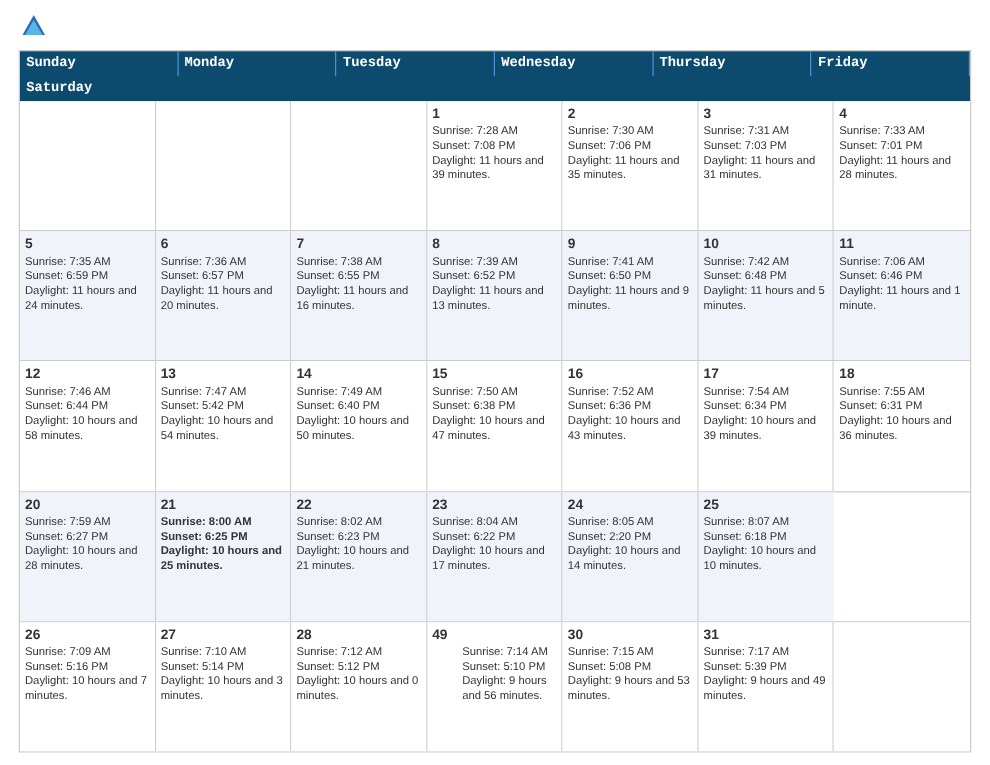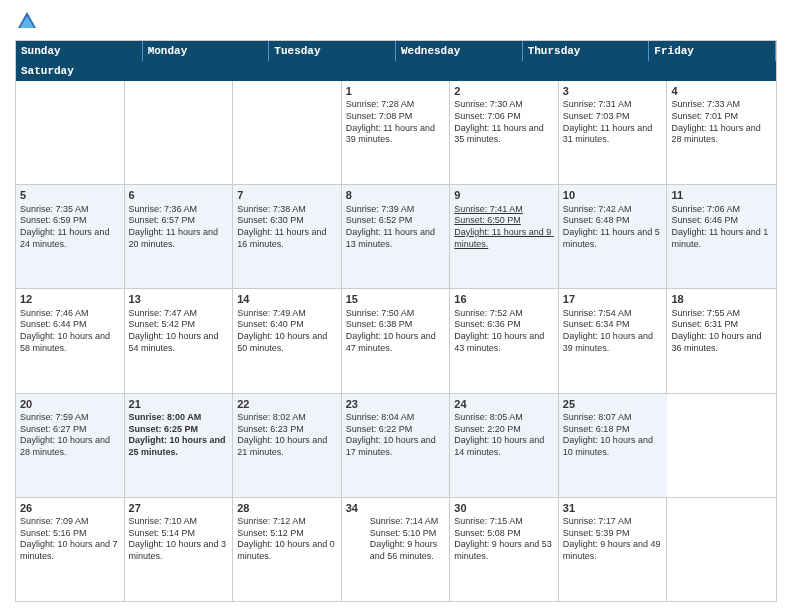--- a/index.html
+++ b/index.html
@@ -177,32 +177,32 @@
           </div>
           <div class="cal-cell alt-row">
             <div class="day-num">6</div>
             <div style="white-space: pre-wrap;">Sunrise: 7:36 AM
 Sunset: 6:57 PM
 Daylight: 11 hours and 20 minutes.</div>
           </div>
           <div class="cal-cell alt-row">
             <div class="day-num">7</div>
             <div style="white-space: pre-wrap;">Sunrise: 7:38 AM
-Sunset: 6:30 PM
+Sunset: 6:55 PM
 Daylight: 11 hours and 16 minutes.</div>
           </div>
           <div class="cal-cell alt-row">
             <div class="day-num">8</div>
             <div style="white-space: pre-wrap;">Sunrise: 7:39 AM
 Sunset: 6:52 PM
 Daylight: 11 hours and 13 minutes.</div>
           </div>
           <div class="cal-cell alt-row">
             <div class="day-num">9</div>
-            <div style="white-space: pre-wrap; text-decoration: underline;">Sunrise: 7:41 AM
+            <div style="white-space: pre-wrap;">Sunrise: 7:41 AM
 Sunset: 6:50 PM
 Daylight: 11 hours and 9 minutes.</div>
           </div>
           <div class="cal-cell alt-row">
             <div class="day-num">10</div>
             <div style="white-space: pre-wrap;">Sunrise: 7:42 AM
 Sunset: 6:48 PM
 Daylight: 11 hours and 5 minutes.</div>
           </div>
           <div class="cal-cell alt-row">
@@ -307,21 +307,21 @@
 Sunset: 5:14 PM
 Daylight: 10 hours and 3 minutes.</div>
           </div>
           <div class="cal-cell">
             <div class="day-num">28</div>
             <div style="white-space: pre-wrap;">Sunrise: 7:12 AM
 Sunset: 5:12 PM
 Daylight: 10 hours and 0 minutes.</div>
           </div>
           <div class="cal-cell">
-            <div class="day-num">34</div>
+            <div class="day-num">49</div>
             <div style="white-space: pre-wrap; margin-left: 24px;">Sunrise: 7:14 AM
 Sunset: 5:10 PM
 Daylight: 9 hours and 56 minutes.</div>
           </div>
           <div class="cal-cell">
             <div class="day-num">30</div>
             <div style="white-space: pre-wrap;">Sunrise: 7:15 AM
 Sunset: 5:08 PM
 Daylight: 9 hours and 53 minutes.</div>
           </div>

